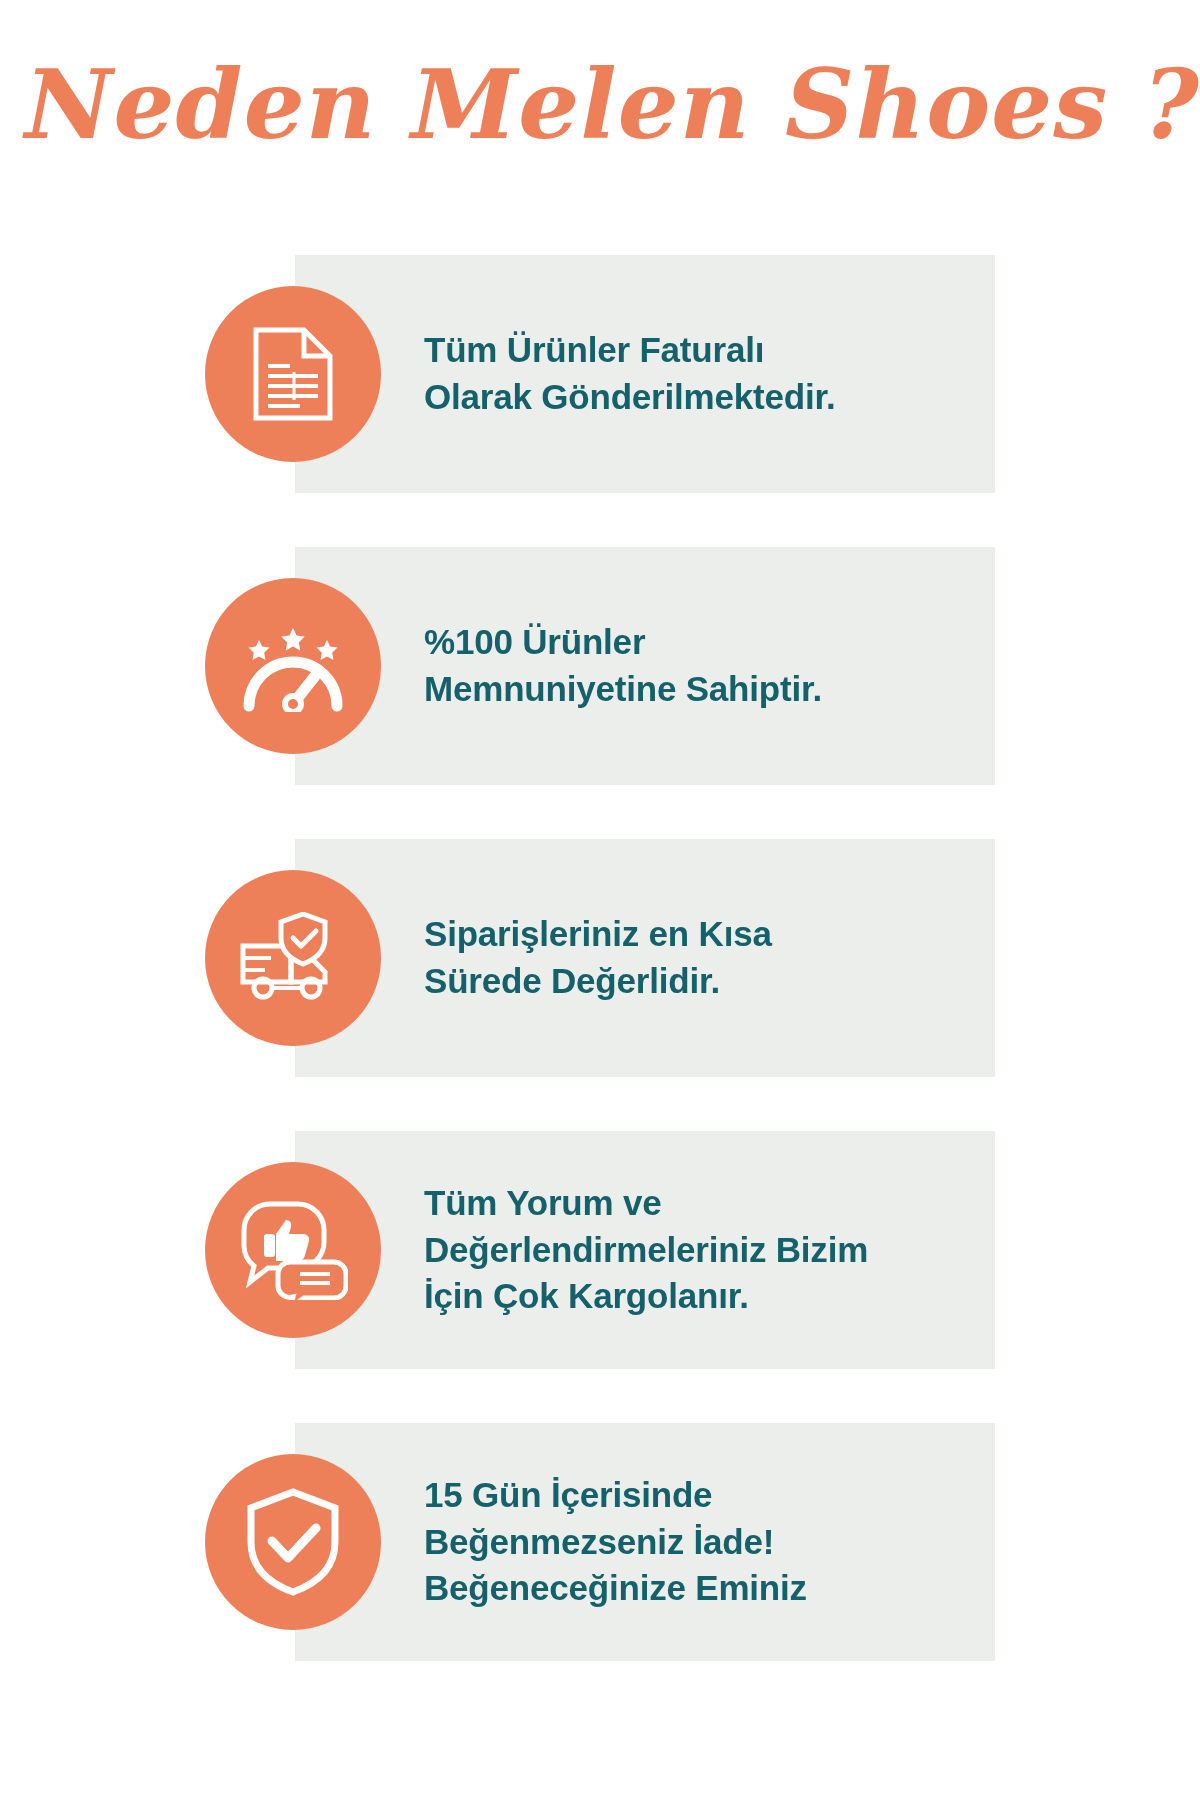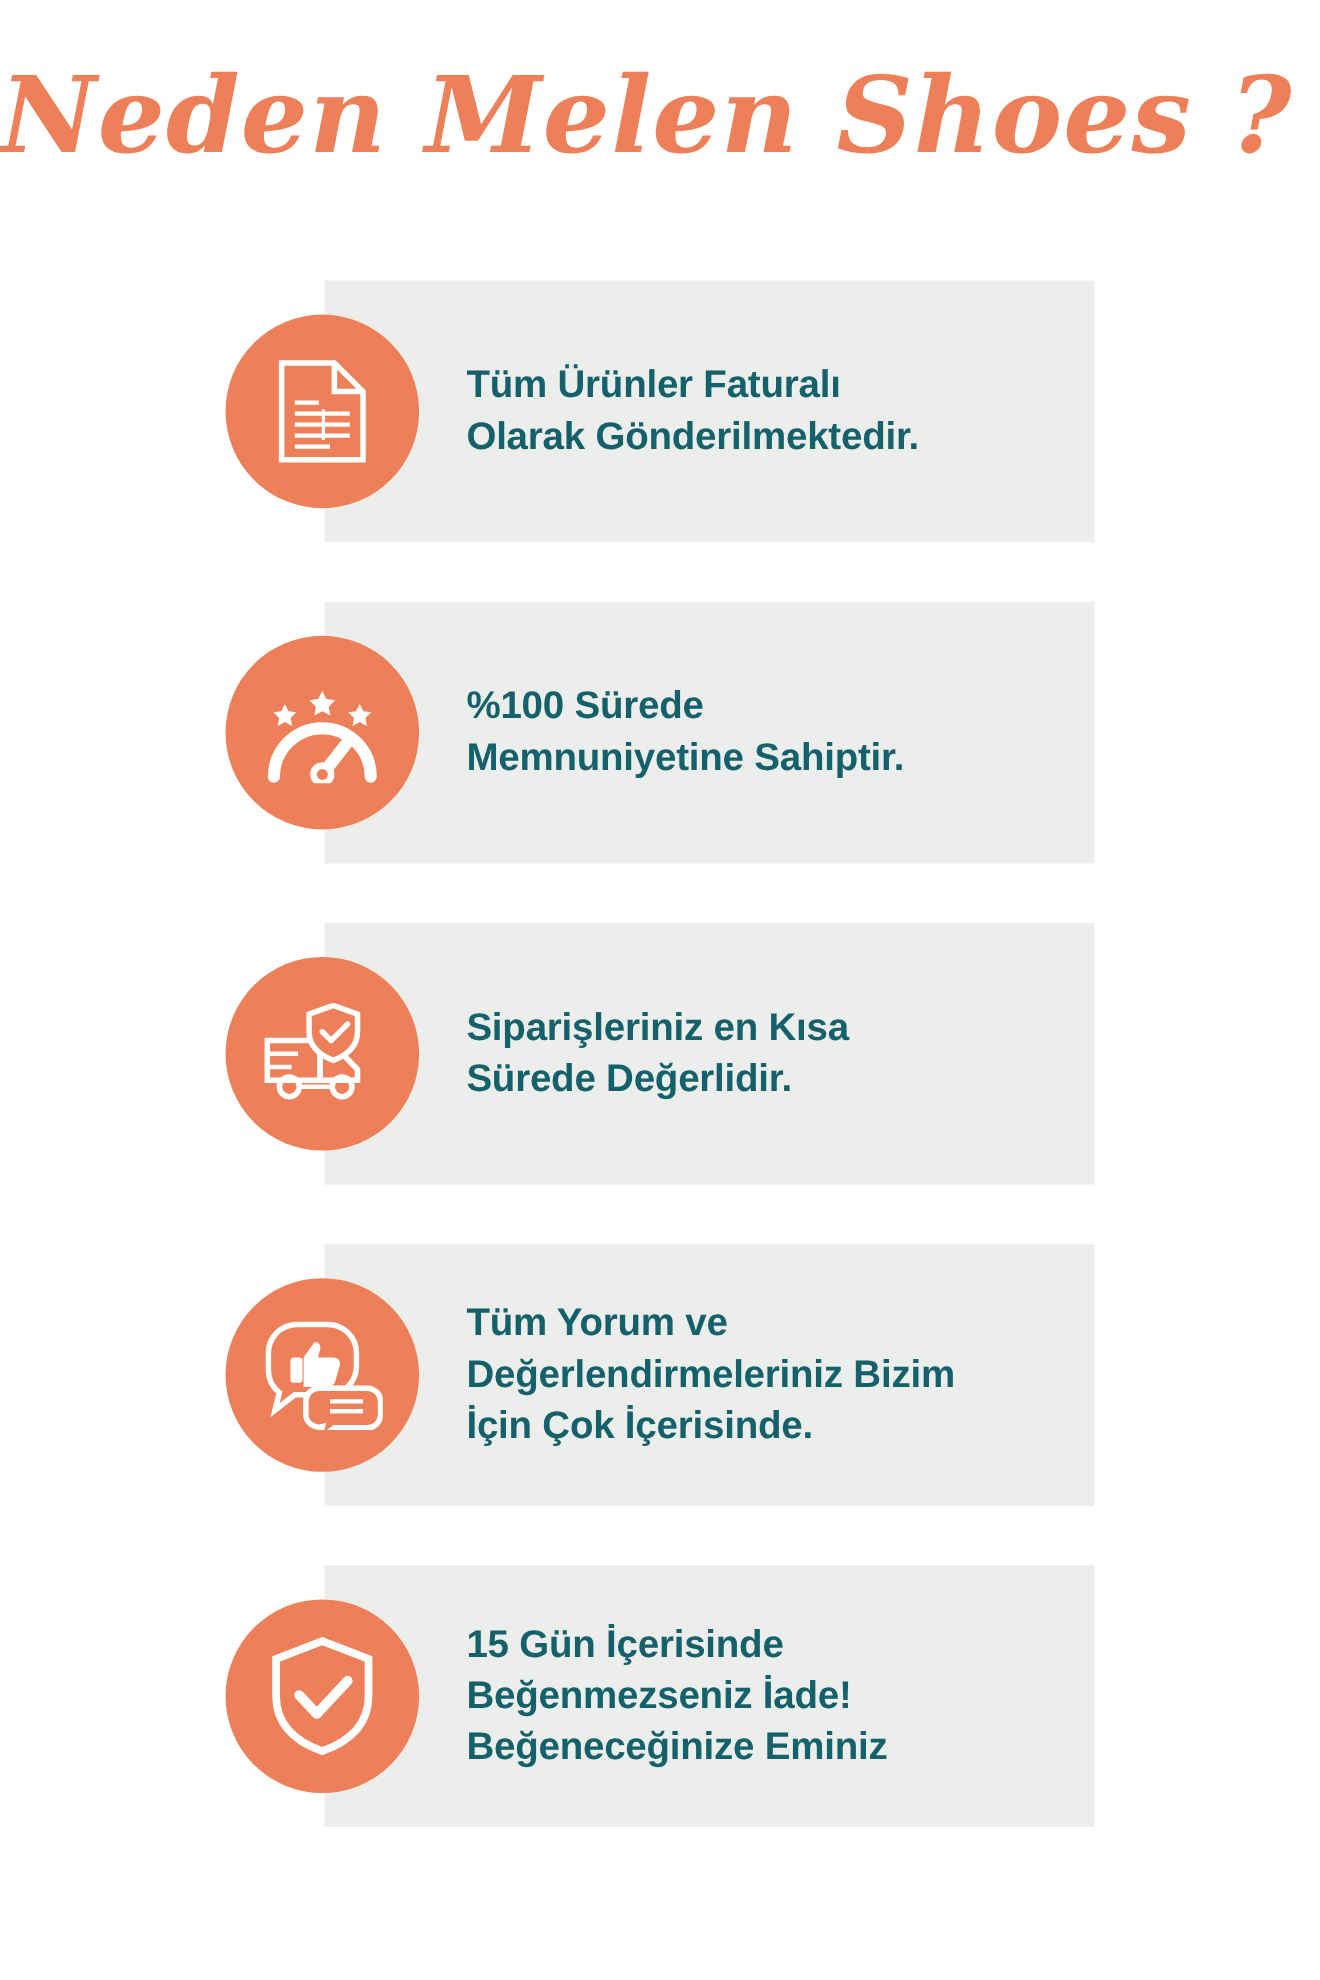--- a/index.html
+++ b/index.html
@@ -21,21 +21,21 @@
     background: #ffffff;
     box-sizing: border-box;
   }
 
   
   .heading {
     position: absolute;
     left: 0;
     top: 48px;
     width: 1200px;
-    text-align: left;
+    text-align: right;
     color: #ee8059;
     font-family: "DejaVu Serif", serif;
     font-style: italic;
     font-weight: 700;
     font-size: 96px;
     line-height: 1.18;
     letter-spacing: 1px;
     white-space: nowrap;
   }
 
@@ -143,21 +143,21 @@
               <path d="M20 20l3.2 6.6 7.3 1-5.3 5.1 1.3 7.2-6.5-3.5-6.5 3.5 1.3-7.2-5.3-5.1 7.3-1z"></path>
               <path d="M54 8l3.6 7.4 8.2 1.2-6 5.8 1.5 8.1L54 26.6l-7.3 3.9 1.5-8.1-6-5.8 8.2-1.2z"></path>
               <path d="M88 20l3.2 6.6 7.3 1-5.3 5.1 1.3 7.2-6.5-3.5-6.5 3.5 1.3-7.2-5.3-5.1 7.3-1z"></path>
             </g>
             <path d="M10 86a44 44 0 0 1 88 0" stroke="#ffffff" stroke-width="11" stroke-linecap="round" fill="none"></path>
             <path d="M54 84L76 56" stroke="#ffffff" stroke-width="11" stroke-linecap="round"></path>
             <circle cx="54" cy="84" r="8" fill="#ee8059" stroke="#ffffff" stroke-width="6"></circle>
           </svg>
         </span>
       </div>
-      <div class="label">%100 Sürede
+      <div class="label">%100 Ürünler
 Memnuniyetine Sahiptir.</div>
     </div>
 
     <div class="feature">
       <div class="band"></div>
       <div class="badge">
         <span>
           <svg width="112" height="92" viewBox="0 0 112 92" fill="none" xmlns="http://www.w3.org/2000/svg">
 
             <path d="M6 34h48v36H6z" stroke="#ffffff" stroke-width="5" fill="none"></path>
@@ -191,21 +191,21 @@
             <path d="M52 62h44a12 12 0 0 1 12 12v12a12 12 0 0 1-12 12H66l-14 10 3-11a12 12 0 0 1-15-11V74a12 12 0 0 1 12-12z" fill="#ee8059" stroke="#ffffff" stroke-width="5"></path>
             <g stroke="#ffffff" stroke-width="4">
               <path d="M62 74h30"></path>
               <path d="M62 83h30"></path>
             </g>
           </svg>
         </span>
       </div>
       <div class="label">Tüm Yorum ve
 Değerlendirmeleriniz Bizim
-İçin Çok İçerisinde.</div>
+İçin Çok Kargolanır.</div>
     </div>
 
     <div class="feature">
       <div class="band"></div>
       <div class="badge">
         <span>
           <svg width="104" height="110" viewBox="0 0 104 110" fill="none" xmlns="http://www.w3.org/2000/svg">
             <path d="M52 5l42 16v34c0 26-17 41-42 50C27 96 10 81 10 55V21z" stroke="#ffffff" stroke-width="7" fill="none"></path>
             <path d="M31 54l16 17 28-30" stroke="#ffffff" stroke-width="9" stroke-linecap="round" stroke-linejoin="round" fill="none"></path>
           </svg>

